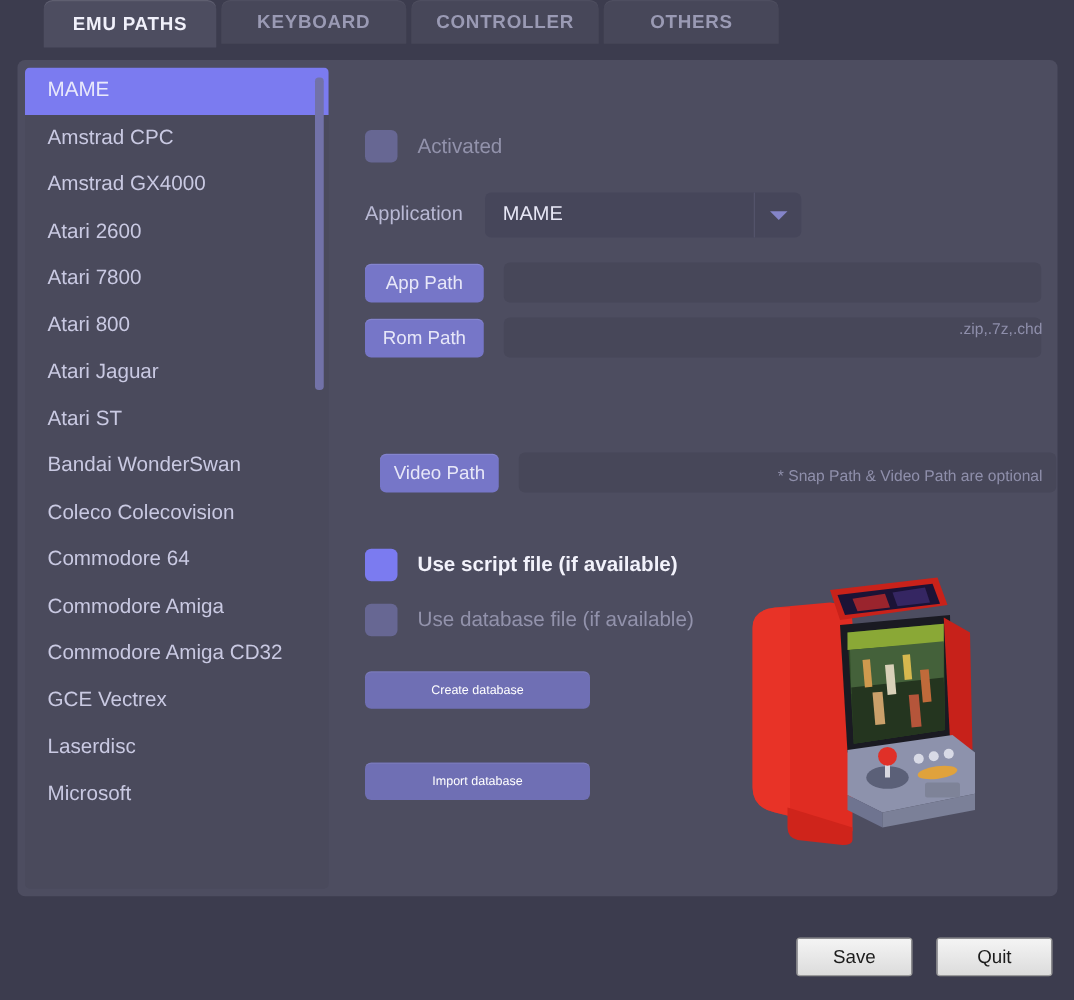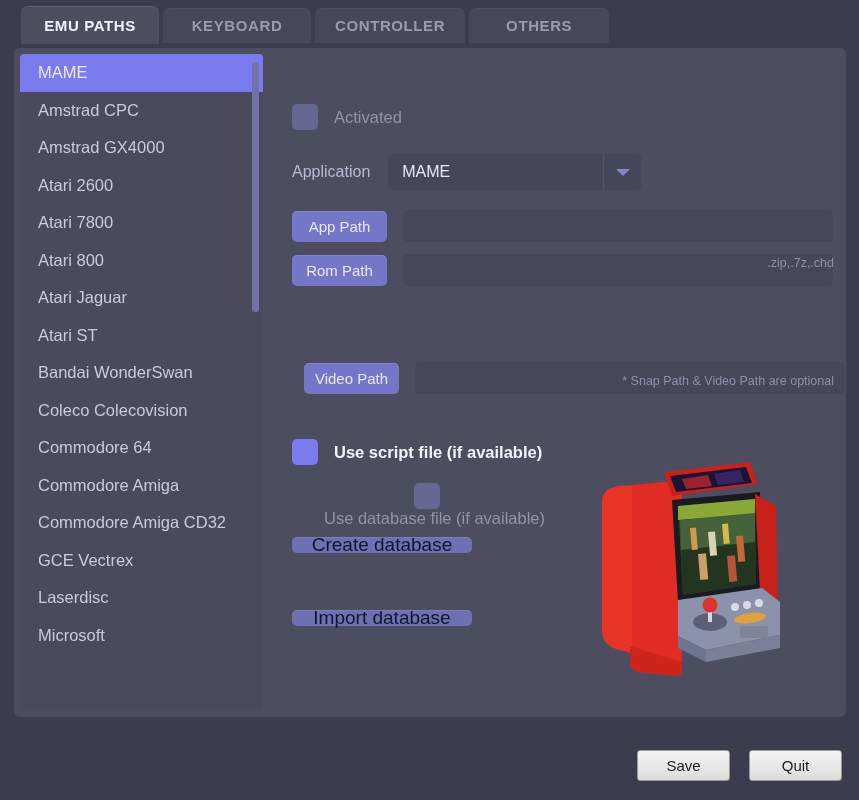--- a/index.html
+++ b/index.html
@@ -16,22 +16,22 @@
     width: 859px; height: 800px;
     background: #3c3c4e;
   }
 
   
   .tabbar {
     position: absolute;
     left: 0; top: 0;
     width: 798px; height: 50px;
     display: flex;
-    align-items: center;
-    padding-left: 21px;
+    align-items: flex-start;
+    padding-left: 35px;
     gap: 4px;
   }
   .tab {
     height: 35px;
     padding: 0 20px;
     display: flex;
     align-items: center;
     justify-content: center;
     border-radius: 7px 7px 0 0;
     background: #474759;
@@ -196,28 +196,28 @@
   .hint {
     position: absolute;
     font-size: 12.5px;
     color: #8f8fab;
     text-align: right;
     user-select: none;
   }
 
   
   .dbbtn {
-    width: 180px; height: 16px;
+    width: 180px; height: 30px;
     background: #6f6fb4;
     border-radius: 5px;
     display: flex;
     align-items: center;
     justify-content: center;
-    color: #0f172a;
-    font-size: 19px;
+    color: #ffffff;
+    font-size: 10px;
     cursor: pointer;
     user-select: none;
     box-shadow: inset 0 1px 0 rgba(255,255,255,0.09);
   }
   .hint-left {
     position: absolute;
     font-size: 12.5px;
     color: #9494af;
     user-select: none;
   }
@@ -364,21 +364,21 @@
         <div class="pbtn">Video Path</div>
         <input class="pfield" type="text" value="" style="">
       </div>
       <div class="hint" style="left:216px; top:326px; width:340px;">* Snap Path &amp; Video Path are optional</div>
 
       <div class="row" style="left:14px; top:365px;">
         <div class="cbox on"></div>
         <div class="cb-label on">Use script file (if available)</div>
       </div>
 
-      <div class="row" style="left:30px; top:409px;flex-direction:column;">
+      <div class="row" style="left:14px; top:409px;">
         <div class="cbox"></div>
         <div class="cb-label">Use database file (if available)</div>
       </div>
 
       <div class="row" style="left:14px; top:463px;">
         <div class="dbbtn">Create database</div>
       </div>
 
       <div class="row" style="left:14px; top:536px;">
         <div class="dbbtn">Import database</div>

